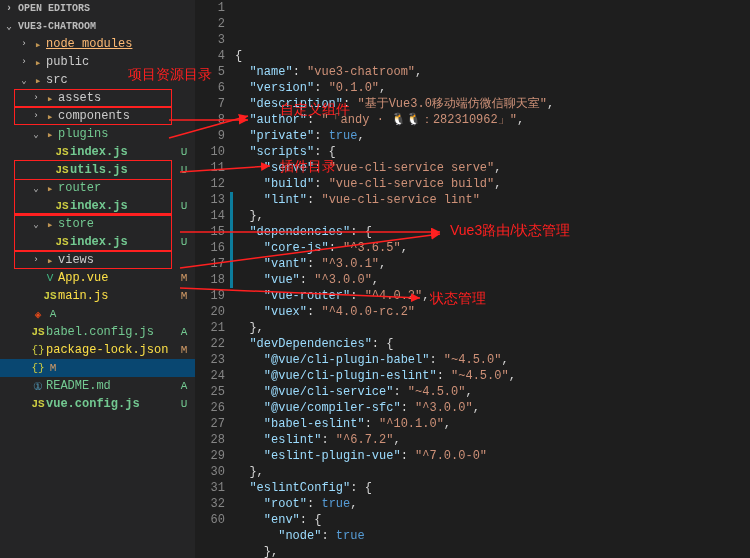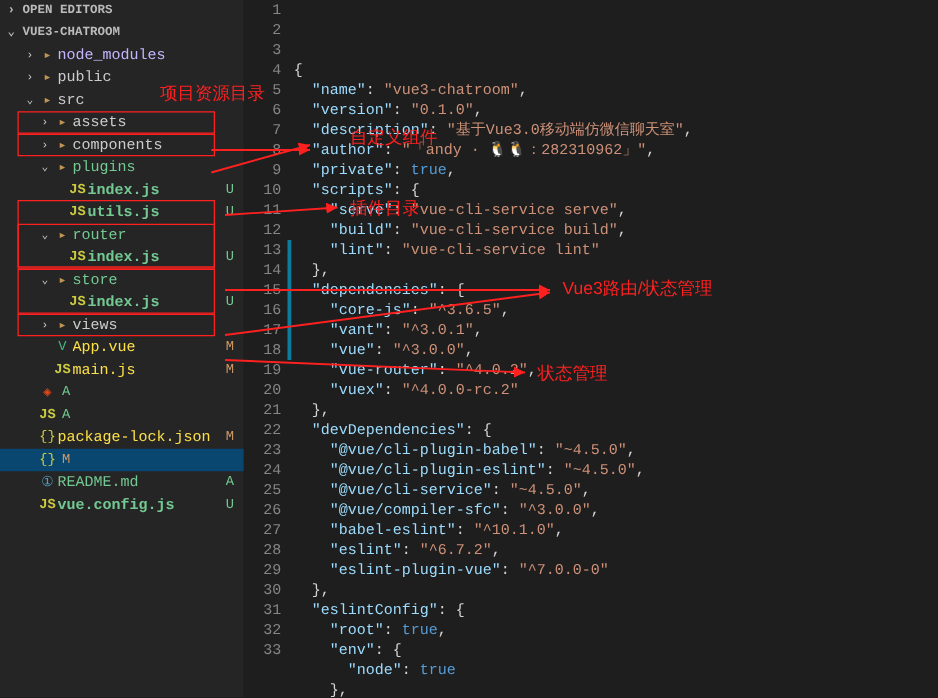--- a/index.html
+++ b/index.html
@@ -54,21 +54,21 @@
 .json-icon { color: #cbcb41; }
 .git-icon { color: #e64a19; }
 .md-icon { color: #519aba; }
 .badge-M { color: #d19a66; }
 .badge-U { color: #73c991; }
 .badge-A { color: #73c991; }
 .text-M { color: #fde047; }
 .text-U { color: #73c991; font-weight: bold; }
 .text-A { color: #73c991; }
 .active { background: #094771; }
-.dim { color: #c4b5fd; }
+.dim { color: #fdba74; text-decoration: underline; }
 
 .editor {
   flex: 1;
   display: flex;
   background: #1e1e1e;
   overflow: hidden;
 }
 .gutter {
   width: 40px;
   padding-right: 10px;
@@ -218,20 +218,21 @@
         <span class="badge badge-M">M</span>
       </div>
       <div class="tree-item indent-1">
         <span class="chev"></span>
         <span class="icon git-icon">◈</span>
         <span class="badge badge-A">A</span>
       </div>
       <div class="tree-item indent-1">
         <span class="chev"></span>
         <span class="icon js-icon">JS</span>
+        <span class="label text-A">babel.config.js</span>
         <span class="badge badge-A">A</span>
       </div>
       <div class="tree-item indent-1">
         <span class="chev"></span>
         <span class="icon json-icon">{}</span>
         <span class="label text-M">package-lock.json</span>
         <span class="badge badge-M">M</span>
       </div>
       <div class="tree-item indent-1 active">
         <span class="chev"></span>
@@ -283,21 +284,21 @@
       <div>23</div>
       <div>24</div>
       <div>25</div>
       <div>26</div>
       <div>27</div>
       <div>28</div>
       <div>29</div>
       <div>30</div>
       <div>31</div>
       <div>32</div>
-      <div>33</div>
+      <div>60</div>
     </div>
   <div class="code" id="code">
     <div class="change-bar" style="top:192px;height:96px"></div>
   <div class="line"><span class="p">{</span></div><div class="line"><span class="p">  </span><span class="k">"name"</span><span class="p">: </span><span class="s">"vue3-chatroom"</span><span class="p">,</span></div><div class="line"><span class="p">  </span><span class="k">"version"</span><span class="p">: </span><span class="s">"0.1.0"</span><span class="p">,</span></div><div class="line"><span class="p">  </span><span class="k">"description"</span><span class="p">: </span><span class="s">"基于Vue3.0移动端仿微信聊天室"</span><span class="p">,</span></div><div class="line"><span class="p">  </span><span class="k">"author"</span><span class="p">: </span><span class="s">"「andy · 🐧🐧：282310962」"</span><span class="p">,</span></div><div class="line"><span class="p">  </span><span class="k">"private"</span><span class="p">: </span><span class="b">true</span><span class="p">,</span></div><div class="line"><span class="p">  </span><span class="k">"scripts"</span><span class="p">: {</span></div><div class="line"><span class="p">    </span><span class="k">"serve"</span><span class="p">: </span><span class="s">"vue-cli-service serve"</span><span class="p">,</span></div><div class="line"><span class="p">    </span><span class="k">"build"</span><span class="p">: </span><span class="s">"vue-cli-service build"</span><span class="p">,</span></div><div class="line"><span class="p">    </span><span class="k">"lint"</span><span class="p">: </span><span class="s">"vue-cli-service lint"</span></div><div class="line"><span class="p">  },</span></div><div class="line"><span class="p">  </span><span class="k">"dependencies"</span><span class="p">: {</span></div><div class="line"><span class="p">    </span><span class="k">"core-js"</span><span class="p">: </span><span class="s">"^3.6.5"</span><span class="p">,</span></div><div class="line"><span class="p">    </span><span class="k">"vant"</span><span class="p">: </span><span class="s">"^3.0.1"</span><span class="p">,</span></div><div class="line"><span class="p">    </span><span class="k">"vue"</span><span class="p">: </span><span class="s">"^3.0.0"</span><span class="p">,</span></div><div class="line"><span class="p">    </span><span class="k">"vue-router"</span><span class="p">: </span><span class="s">"^4.0.2"</span><span class="p">,</span></div><div class="line"><span class="p">    </span><span class="k">"vuex"</span><span class="p">: </span><span class="s">"^4.0.0-rc.2"</span></div><div class="line"><span class="p">  },</span></div><div class="line"><span class="p">  </span><span class="k">"devDependencies"</span><span class="p">: {</span></div><div class="line"><span class="p">    </span><span class="k">"@vue/cli-plugin-babel"</span><span class="p">: </span><span class="s">"~4.5.0"</span><span class="p">,</span></div><div class="line"><span class="p">    </span><span class="k">"@vue/cli-plugin-eslint"</span><span class="p">: </span><span class="s">"~4.5.0"</span><span class="p">,</span></div><div class="line"><span class="p">    </span><span class="k">"@vue/cli-service"</span><span class="p">: </span><span class="s">"~4.5.0"</span><span class="p">,</span></div><div class="line"><span class="p">    </span><span class="k">"@vue/compiler-sfc"</span><span class="p">: </span><span class="s">"^3.0.0"</span><span class="p">,</span></div><div class="line"><span class="p">    </span><span class="k">"babel-eslint"</span><span class="p">: </span><span class="s">"^10.1.0"</span><span class="p">,</span></div><div class="line"><span class="p">    </span><span class="k">"eslint"</span><span class="p">: </span><span class="s">"^6.7.2"</span><span class="p">,</span></div><div class="line"><span class="p">    </span><span class="k">"eslint-plugin-vue"</span><span class="p">: </span><span class="s">"^7.0.0-0"</span></div><div class="line"><span class="p">  },</span></div><div class="line"><span class="p">  </span><span class="k">"eslintConfig"</span><span class="p">: {</span></div><div class="line"><span class="p">    </span><span class="k">"root"</span><span class="p">: </span><span class="b">true</span><span class="p">,</span></div><div class="line"><span class="p">    </span><span class="k">"env"</span><span class="p">: {</span></div><div class="line"><span class="p">      </span><span class="k">"node"</span><span class="p">: </span><span class="b">true</span></div><div class="line"><span class="p">    },</span></div></div>
 </div>
 
 <div class="annotation" style="left:128px;top:66px">项目资源目录</div>
 <div class="annotation" style="left:280px;top:101px">自定义组件</div>
 <div class="annotation" style="left:280px;top:158px">插件目录</div>
 <div class="annotation" style="left:450px;top:222px">Vue3路由/状态管理</div>

